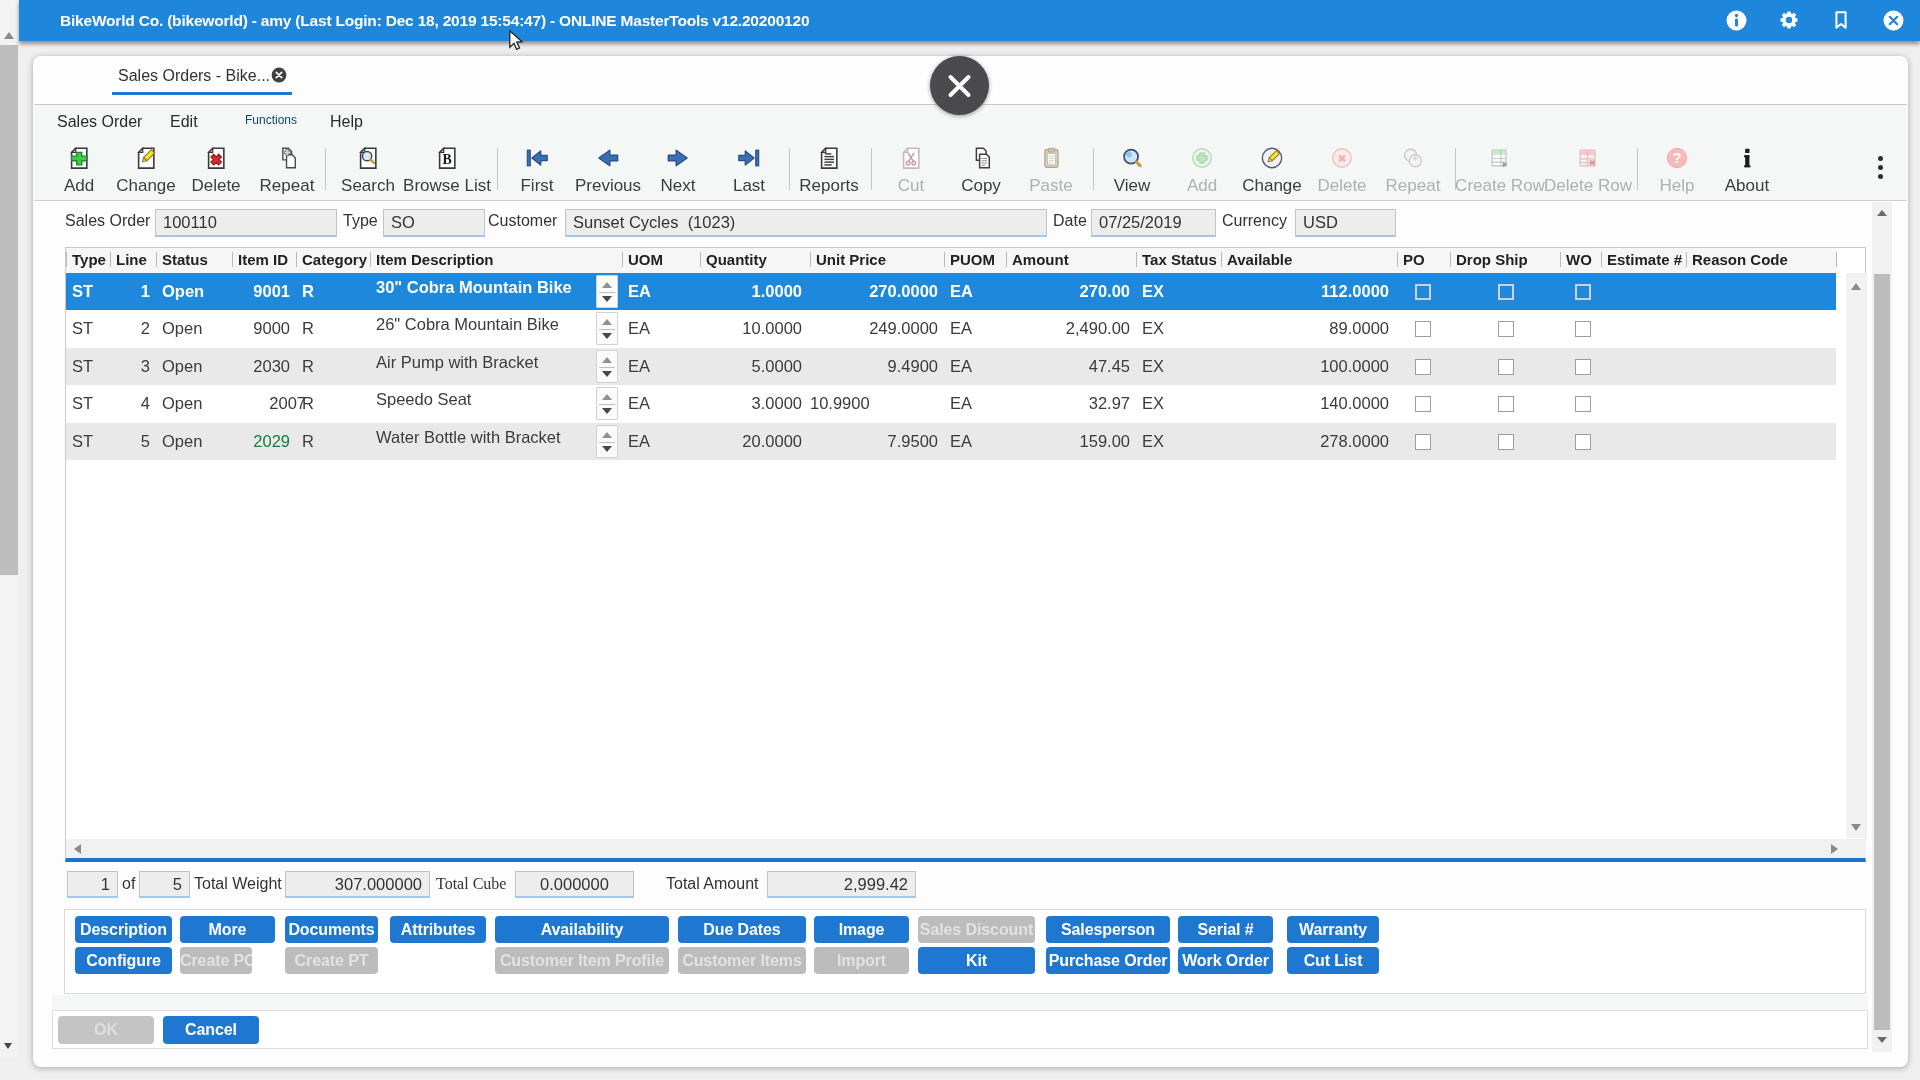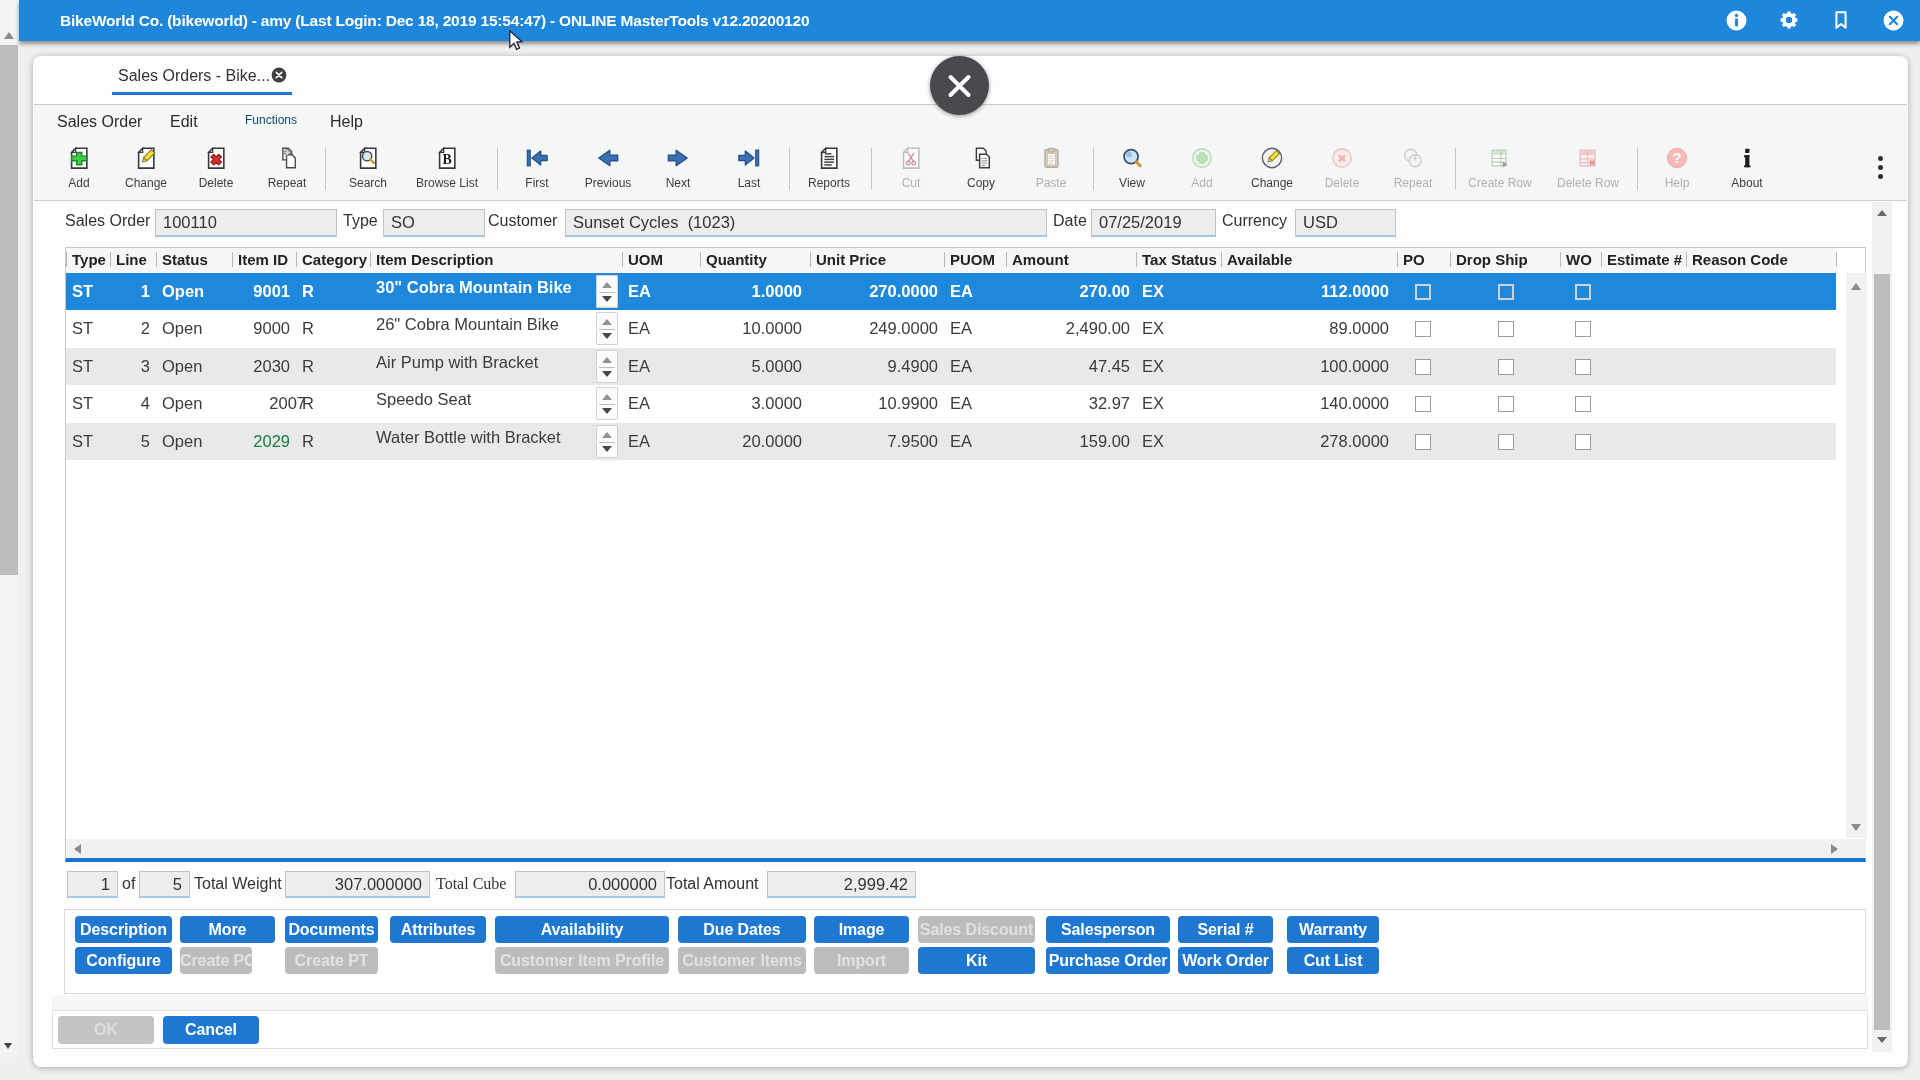--- a/index.html
+++ b/index.html
@@ -14,21 +14,21 @@
 .sep-v{position:absolute;width:1px;background:#c6c6c6;}
 .lbl{position:absolute;font-size:16px;color:#333;white-space:nowrap;}
 .inp{position:absolute;background:#ededed;border:1px solid #c2c2c2;border-bottom:2px solid #a4c6e8;
  font-size:16.5px;color:#333;line-height:25px;padding:0 7px;white-space:nowrap;overflow:hidden;}
 .btn{position:absolute;height:27px;border-radius:4px;color:#fff;font-weight:700;font-size:16px;
  text-align:center;line-height:27px;white-space:nowrap;overflow:hidden;letter-spacing:-0.1px;}
 .btn.b{background:#1e78d2;}
 .btn.d{background:#bcbcbc;color:#e2e2e2;}
 .tbtn{position:absolute;top:146px;width:92px;text-align:center;}
 .tbtn .ic{display:block;margin:0 auto;width:24px;height:24px;}
-.tbtn .tl{display:block;margin-top:6px;font-size:12px;color:#3d3d3d;}
+.tbtn .tl{display:block;margin-top:6px;font-size:17px;color:#3d3d3d;}
 .tbtn.dis .tl{color:#b0b0b0;}
 .hdrcell{position:absolute;top:0;height:25px;line-height:24px;font-weight:700;font-size:15px;color:#222;white-space:nowrap;}
 .cell{position:absolute;font-size:16.5px;line-height:37px;white-space:nowrap;}
 .chk{position:absolute;width:16px;height:16px;background:#fff;border:1.5px solid #9c9c9c;}
 </style></head>
 <body>
 
 <div class="titlebar">
 <div class="titletext">BikeWorld Co. (bikeworld) - amy (Last Login: Dec 18, 2019 15:54:47) - ONLINE MasterTools v12.20200120</div>
 <svg class="abs" style="left:1707px;top:10px" width="21" height="21" viewBox="0 0 21 21">
@@ -401,21 +401,21 @@
 <div class="chk" style="left:1465px;top:302.5px;"></div>
 <div class="chk" style="left:1542px;top:302.5px;"></div>
 <div class="abs" style="left:33px;top:329.0px;width:1770px;height:37.5px;background:#fff;"></div>
 <div class="cell" style="left:39px;top:329.0px;color:#3b3b3b;">ST</div>
 <div class="cell" style="left:77px;top:329.0px;width:40px;text-align:right;color:#3b3b3b;">4</div>
 <div class="cell" style="left:129px;top:329.0px;color:#3b3b3b;">Open</div>
 <div class="cell" style="left:215px;top:329.0px;width:58px;text-align:right;color:#3b3b3b;">2007</div>
 <div class="cell" style="left:269px;top:329.0px;color:#3b3b3b;">R</div>
 <div class="cell" style="left:595px;top:329.0px;color:#3b3b3b;">EA</div>
 <div class="cell" style="left:667px;top:329.0px;width:102px;text-align:right;color:#3b3b3b;">3.0000</div>
-<div class="cell" style="left:777px;top:329.0px;width:128px;text-align:right;color:#3b3b3b;">10.9900</div>
+<div class="cell" style="left:777px;top:329.0px;width:128px;color:#3b3b3b;">10.9900</div>
 <div class="cell" style="left:917px;top:329.0px;color:#3b3b3b;">EA</div>
 <div class="cell" style="left:973px;top:329.0px;width:124px;text-align:right;color:#3b3b3b;">32.97</div>
 <div class="cell" style="left:1109px;top:329.0px;color:#3b3b3b;">EX</div>
 <div class="cell" style="left:1188px;top:329.0px;width:168px;text-align:right;color:#3b3b3b;">140.0000</div>
 <div class="cell" style="left:343px;top:325.0px;color:#3b3b3b;">Speedo Seat</div>
 <div class="abs" style="left:563px;top:331.0px;width:22px;height:33px;background:#fbfbfb;border:1px solid #d2d2d2;border-radius:1px;">
       <div style="position:absolute;left:5px;top:6px;width:0;height:0;border-left:5px solid transparent;border-right:5px solid transparent;border-bottom:6px solid #909090;"></div>
       <div style="position:absolute;left:2px;top:16px;width:16px;height:1px;background:#bdbdbd;"></div>
       <div style="position:absolute;left:5px;top:20px;width:0;height:0;border-left:5px solid transparent;border-right:5px solid transparent;border-top:6px solid #474747;"></div>
     </div>
@@ -449,21 +449,21 @@
 <div class="abs" style="left:1818px;top:768px;width:0;height:0;border-left:5.5px solid transparent;border-right:5.5px solid transparent;border-top:7px solid #8a8a8a;"></div>
 <div class="abs" style="left:33px;top:783px;width:1800px;height:19px;background:#f1f1f1;"></div>
 <div class="abs" style="left:41px;top:788px;width:0;height:0;border-top:5.5px solid transparent;border-bottom:5.5px solid transparent;border-right:7px solid #8a8a8a;"></div>
 <div class="abs" style="left:1798px;top:788px;width:0;height:0;border-top:5.5px solid transparent;border-bottom:5.5px solid transparent;border-left:7px solid #8a8a8a;"></div>
 <div class="inp" style="left:34px;top:815px;width:51px;height:27px;text-align:right;">1</div>
 <div class="lbl" style="left:89px;top:819px;">of</div>
 <div class="inp" style="left:106px;top:815px;width:51px;height:27px;text-align:right;">5</div>
 <div class="lbl" style="left:161px;top:819px;">Total Weight</div>
 <div class="inp" style="left:252px;top:815px;width:145px;height:27px;text-align:right;">307.000000</div>
 <div class="lbl" style="left:403px;top:819px;font-family:Liberation Serif, serif;">Total Cube</div>
-<div class="inp" style="left:482px;top:815px;width:150px;height:27px;text-align:right;">0.000000</div>
+<div class="inp" style="left:482px;top:815px;width:119px;height:27px;text-align:center;">0.000000</div>
 <div class="lbl" style="left:633px;top:819px;">Total Amount</div>
 <div class="inp" style="left:734px;top:815px;width:149px;height:27px;text-align:right;">2,999.42</div>
 <div class="abs" style="left:31px;top:853px;width:1802px;height:85px;background:#fff;border:1px solid #d9d9d9;"></div>
 <div class="btn b" style="left:42px;top:860px;width:97px;">Description</div>
 <div class="btn b" style="left:147px;top:860px;width:95px;">More</div>
 <div class="btn b" style="left:252px;top:860px;width:93px;">Documents</div>
 <div class="btn b" style="left:357px;top:860px;width:96px;">Attributes</div>
 <div class="btn b" style="left:462px;top:860px;width:174px;">Availability</div>
 <div class="btn b" style="left:645px;top:860px;width:128px;">Due Dates</div>
 <div class="btn b" style="left:781px;top:860px;width:95px;">Image</div>

